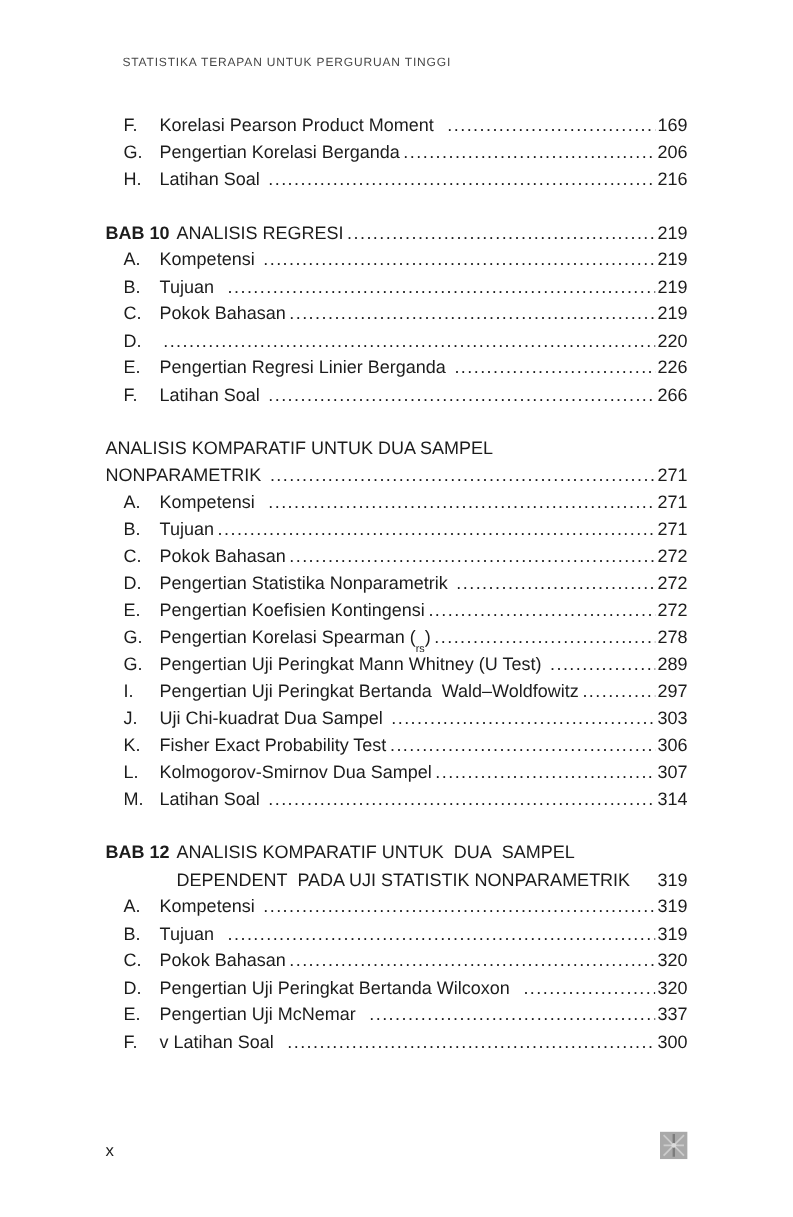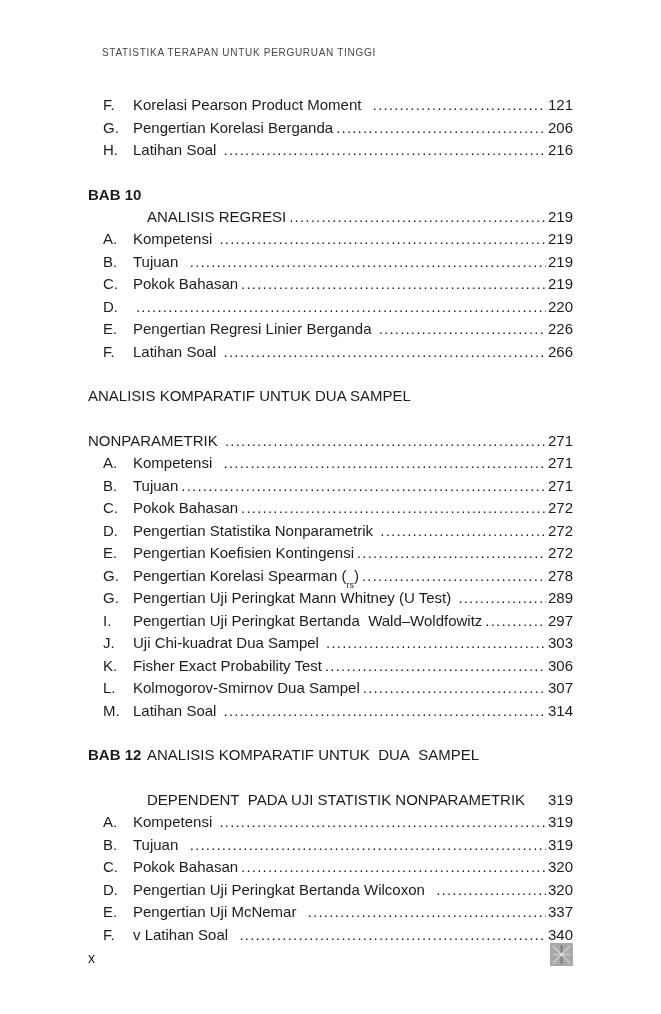--- a/index.html
+++ b/index.html
@@ -16,21 +16,21 @@
   .toc{
     position:absolute;left:88px;top:94px;width:485px;
     font-size:15px;line-height:22.5px;color:#1c1c1c;
   }
   .sec + .sec{margin-top:22px;}
   
   .chapter{display:flex;}
   .chap-label{flex:0 0 59px;white-space:nowrap;font-weight:bold;}
   .chap-body{flex:1 1 auto;min-width:0;}
   .chap-line{white-space:nowrap;}
-  .chap-line.last{display:flex;align-items:center;margin-top:22px;}
+  .chap-line.last{display:flex;align-items:center;}
   .chap-line.last .t{flex:0 0 auto;white-space:pre;}
   
   .item{display:flex;align-items:baseline;padding-left:15px;}
   .i-label{flex:0 0 30px;white-space:pre;}
   .i-title{flex:0 0 auto;white-space:pre;}
   .i-title sub{font-size:9px;line-height:0;position:relative;top:3px;}
   
   .leader{
     flex:1 1 auto;min-width:6px;overflow:hidden;
     margin:0 2px 0 3px;white-space:nowrap;
@@ -49,21 +49,21 @@
 <body>
 
 <div class="page">
   <div class="running-header">STATISTIKA TERAPAN UNTUK PERGURUAN TINGGI</div>
   <main class="toc">
       <section class="sec">
         <div class="item">
     <span class="i-label">F.</span>
     <span class="i-title">Korelasi Pearson Product Moment &nbsp;</span>
     <span class="leader"></span>
-    <span class="pg">121</span>
+    <span class="pg">169</span>
   </div>
         <div class="item">
     <span class="i-label">G.</span>
     <span class="i-title">Pengertian Korelasi Berganda</span>
     <span class="leader"></span>
     <span class="pg">206</span>
   </div>
         <div class="item">
     <span class="i-label">H.</span>
     <span class="i-title">Latihan Soal </span>
@@ -241,21 +241,21 @@
         <div class="item">
     <span class="i-label">E.</span>
     <span class="i-title">Pengertian Uji McNemar &nbsp;</span>
     <span class="leader"></span>
     <span class="pg">337</span>
   </div>
         <div class="item">
     <span class="i-label">F.</span>
     <span class="i-title">v Latihan Soal &nbsp;</span>
     <span class="leader"></span>
-    <span class="pg">340</span>
+    <span class="pg">300</span>
   </div>
       </section>
     </main>
   <div class="folio">x</div>
   <div class="stamp">
     <svg width="23" height="23" viewBox="0 0 23 23" xmlns="http://www.w3.org/2000/svg">
       <rect x="0" y="0" width="23" height="23" fill="#a9a9a9"></rect>
       <g stroke="#cdcdcd" stroke-width="1.4">
         <line x1="3" y1="3" x2="20" y2="20"></line>
         <line x1="20" y1="3" x2="3" y2="20"></line>

